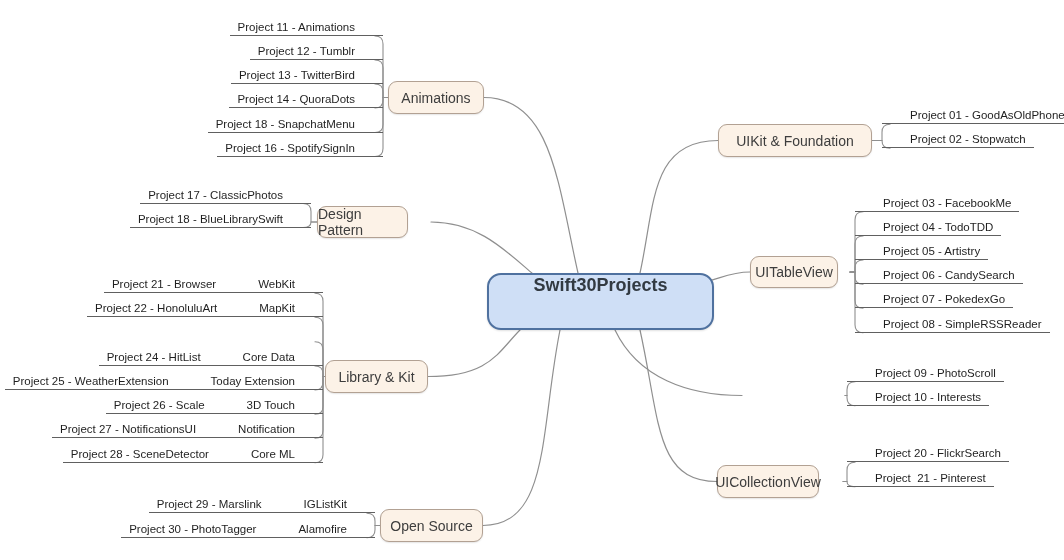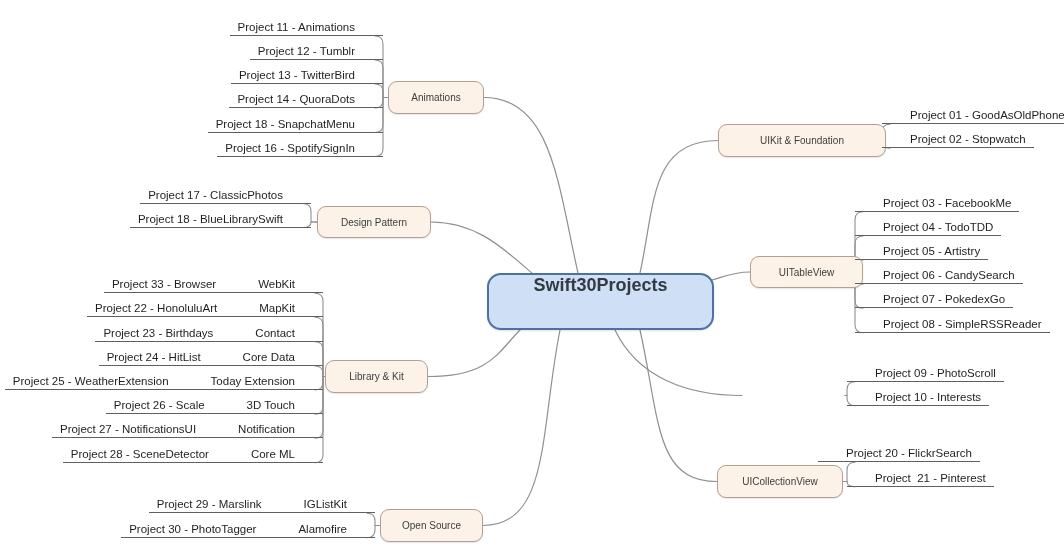--- a/index.html
+++ b/index.html
@@ -16,21 +16,21 @@
     position:absolute;left:487px;top:273px;width:227px;height:57px;
     background:var(--root-fill,#cfdff6);border:2px solid var(--root-border,#4f719f);
     border-radius:14px;display:flex;align-items:flex-start;justify-content:center;
     font-size:18px;font-weight:bold;color:var(--root-text,#323a42);
     box-shadow:0 1px 2px rgba(0,0,0,0.12);
   }
   .branch-node{
     position:absolute;background:var(--branch-fill,#fcf2e7);
     border:1.3px solid var(--branch-border,#b2a193);border-radius:9px;
     display:flex;align-items:center;justify-content:center;
-    font-size:10px;color:var(--node-text,#3d3d3d);
+    font-size:14px;color:var(--node-text,#3d3d3d);
     box-shadow:0 1px 1.5px rgba(0,0,0,0.10);
   }
   .child{
     position:absolute;white-space:pre;font-size:11.5px;line-height:16px;
     color:var(--child-text,#1f1f1f);
     border-bottom:1px solid var(--underline,#606060);
     display:flex;gap:42px;align-items:baseline;
   }
   .child.left{padding:0 28px 0 8px;}
   .child.right{padding:0 8px 0 28px;}
@@ -77,64 +77,63 @@
       <path d="M325,376.5 H323 V454.7 Q323,462.7 315,462.7" class="bracket"></path>
       <path d="M560,330 C540,430 550,525.5 483,525.5" class="curve"></path>
       <path d="M380,525.5 H375 V521.3 Q375,513.3 367,513.3" class="bracket"></path>
       <path d="M380,525.5 H375 V529.7 Q375,537.7 367,537.7" class="bracket"></path>
     </svg>
 
   <div class="root-node">
     <span>Swift30Projects</span>
   </div>
 
-  <div class="branch-node" style="left: 718px; top: 124px; width: 168px; height: 33px;">
+  <div class="branch-node" style="left: 718px; top: 124px; width: 154px; height: 33px;">
     <span>UIKit &amp; Foundation</span>
   </div>
-  <div class="branch-node" style="left: 750px; top: 256px; width: 113px; height: 32px;">
+  <div class="branch-node" style="left: 750px; top: 256px; width: 88px; height: 32px;">
     <span>UITableView</span>
   </div>
-  <div class="branch-node" style="left: 717px; top: 465px; width: 126px; height: 33px;">
+  <div class="branch-node" style="left: 717px; top: 465px; width: 102px; height: 33px;">
     <span>UICollectionView</span>
   </div>
   <div class="branch-node" style="left: 388px; top: 81px; width: 96px; height: 33px;">
     <span>Animations</span>
   </div>
-  <div class="branch-node" style="left: 317px; top: 206px; width: 114px; height: 32px; align-items: center;">
+  <div class="branch-node" style="left: 317px; top: 206px; width: 91px; height: 32px; align-items: center;">
     <span>Design Pattern</span>
   </div>
   <div class="branch-node" style="left: 325px; top: 360px; width: 103px; height: 33px;">
     <span>Library &amp; Kit</span>
   </div>
   <div class="branch-node" style="left: 380px; top: 509px; width: 103px; height: 33px;">
     <span>Open Source</span>
   </div>
 <div class="child right" style="top: 107.3px; left: 882px;"><span>Project 01 - GoodAsOldPhones</span></div>
     <div class="child right" style="top: 131.3px; left: 882px;"><span>Project 02 - Stopwatch</span></div>
     <div class="child right" style="top: 194.7px; left: 855px;"><span>Project 03 - FacebookMe</span></div>
     <div class="child right" style="top: 219px; left: 855px;"><span>Project 04 - TodoTDD</span></div>
     <div class="child right" style="top: 243px; left: 855px;"><span>Project 05 - Artistry</span></div>
     <div class="child right" style="top: 267.3px; left: 855px;"><span>Project 06 - CandySearch</span></div>
     <div class="child right" style="top: 291.3px; left: 855px;"><span>Project 07 - PokedexGo</span></div>
     <div class="child right" style="top: 315.7px; left: 855px;"><span>Project 08 - SimpleRSSReader</span></div>
     <div class="child right" style="top: 364.7px; left: 847px;"><span>Project 09 - PhotoScroll</span></div>
     <div class="child right" style="top: 388.7px; left: 847px;"><span>Project 10 - Interests</span></div>
-    <div class="child right" style="top: 445.3px; left: 818px;"><span>Project 20 - FlickrSearch</span></div>
+    <div class="child right" style="top: 445.3px; left: 847px;"><span>Project 20 - FlickrSearch</span></div>
     <div class="child right" style="top: 469.7px; left: 847px;"><span>Project  21 - Pinterest</span></div>
     <div class="child left" style="top: 19px; right: 681px;"><span>Project 11 - Animations</span></div>
     <div class="child left" style="top: 43px; right: 681px;"><span>Project 12 - Tumblr</span></div>
     <div class="child left" style="top: 67px; right: 681px;"><span>Project 13 - TwitterBird</span></div>
     <div class="child left" style="top: 91px; right: 681px;"><span>Project 14 - QuoraDots</span></div>
     <div class="child left" style="top: 115.5px; right: 681px;"><span>Project 18 - SnapchatMenu</span></div>
     <div class="child left" style="top: 139.5px; right: 681px; margin-left: 44px;"><span>Project 16 - SpotifySignIn</span></div>
     <div class="child left" style="top: 186.5px; right: 753px;"><span>Project 17 - ClassicPhotos</span></div>
     <div class="child left" style="top: 210.5px; right: 753px;"><span>Project 18 - BlueLibrarySwift</span></div>
-    <div class="child left" style="top: 276.3px; right: 741px;"><span>Project 33 - Browser</span><span>WebKit</span></div>
+    <div class="child left" style="top: 276.3px; right: 741px;"><span>Project 21 - Browser</span><span>WebKit</span></div>
     <div class="child left" style="top: 300.3px; right: 741px;"><span>Project 22 - HonoluluArt</span><span>MapKit</span></div>
-    <div class="child left" style="top: 324.7px; right: 741px;"><span>Project 23 - Birthdays</span><span>Contact</span></div>
     <div class="child left" style="top: 349px; right: 741px;"><span>Project 24 - HitList</span><span>Core Data</span></div>
     <div class="child left" style="top: 373px; right: 741px;"><span>Project 25 - WeatherExtension</span><span>Today Extension</span></div>
     <div class="child left" style="top: 397.3px; right: 741px;"><span>Project 26 - Scale</span><span>3D Touch</span></div>
     <div class="child left" style="top: 421.3px; right: 741px;"><span>Project 27 - NotificationsUI</span><span>Notification</span></div>
     <div class="child left" style="top: 445.7px; right: 741px; justify-content: center;"><span>Project 28 - SceneDetector</span><span>Core ML</span></div>
     <div class="child left" style="top: 496.3px; right: 689px;"><span>Project 29 - Marslink</span><span>IGListKit</span></div>
     <div class="child left" style="top: 520.7px; right: 689px;"><span>Project 30 - PhotoTagger</span><span>Alamofire</span></div>
   </div>
 
 </body></html>

